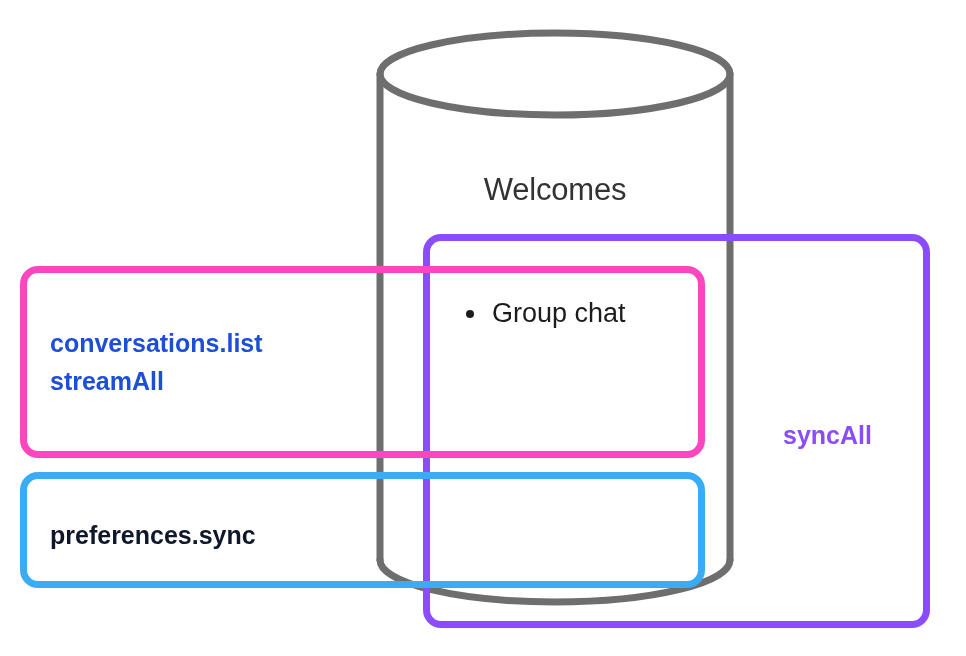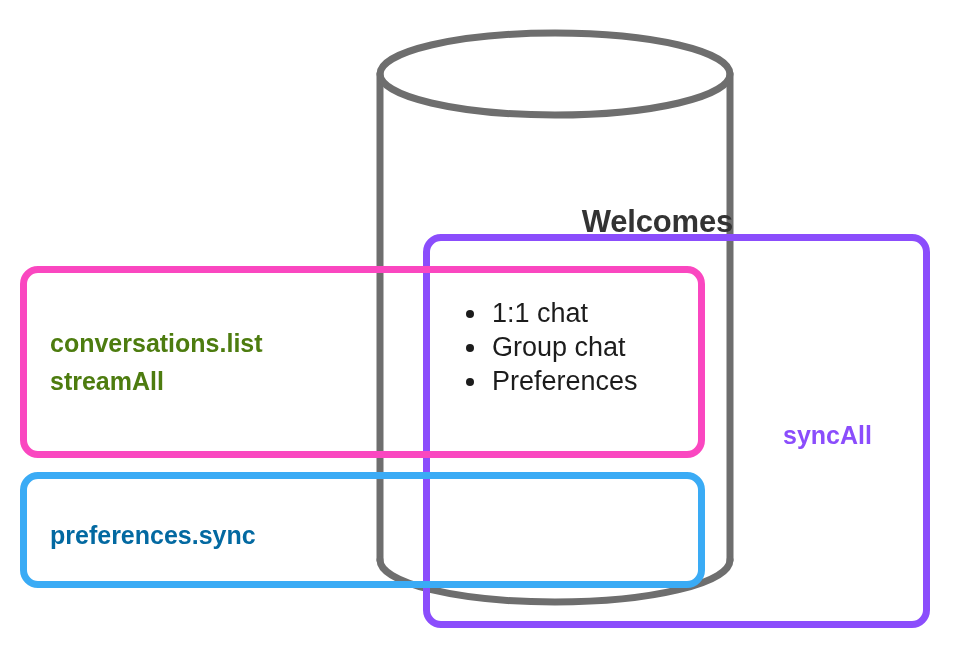--- a/index.html
+++ b/index.html
@@ -30,27 +30,26 @@
     z-index: 1;
     pointer-events: none;
   }
 
   
   #cylinder-title {
     position: absolute;
     left: 377px;
     top: 172px;
     width: 356px;
-    text-align: right;
+    text-align: center;
     font-size: 31px;
-    font-weight: bold;
+    font-weight: normal;
     color: #333333;
     letter-spacing: -0.2px;
     z-index: 3;
-    margin-top: 32px;
   }
 
   
   #welcome-items {
     position: absolute;
     left: 462px;
     top: 296px;
     width: 260px;
     z-index: 3;
   }
@@ -156,32 +155,24 @@
   </svg>
 
   <div class="api-box" id="box-syncall" style="border-color: rgb(139, 77, 252);"></div>
   <div class="api-label" id="label-syncall" style="color: rgb(139, 77, 252);">syncAll</div>
 
   <div id="cylinder-title" style="color: rgb(51, 51, 51);">Welcomes</div>
 
   <div id="welcome-items">
     <div class="welcome-item">
       <span class="welcome-bullet"></span>
-      <span>1:1 chat</span>
-    </div>
-    <div class="welcome-item">
-      <span class="welcome-bullet"></span>
       <span>Group chat</span>
-    </div>
-    <div class="welcome-item">
-      <span class="welcome-bullet"></span>
-      <span>Preferences</span>
     </div>
   </div>
 
   <div class="api-box" id="box-conversations" style="border-color: rgb(250, 71, 192);"></div>
-  <div class="api-label" id="label-conversations" style="color: #4d7c0f;">conversations.list
+  <div class="api-label" id="label-conversations" style="color: #1d4ed8;">conversations.list
 streamAll</div>
 
   <div class="api-box" id="box-preferences" style="border-color: rgb(58, 171, 245);"></div>
-  <div class="api-label" id="label-preferences" style="color: #0369a1;">preferences.sync</div>
+  <div class="api-label" id="label-preferences" style="color: #0f172a;">preferences.sync</div>
 
 </div>
 
 </body></html>

